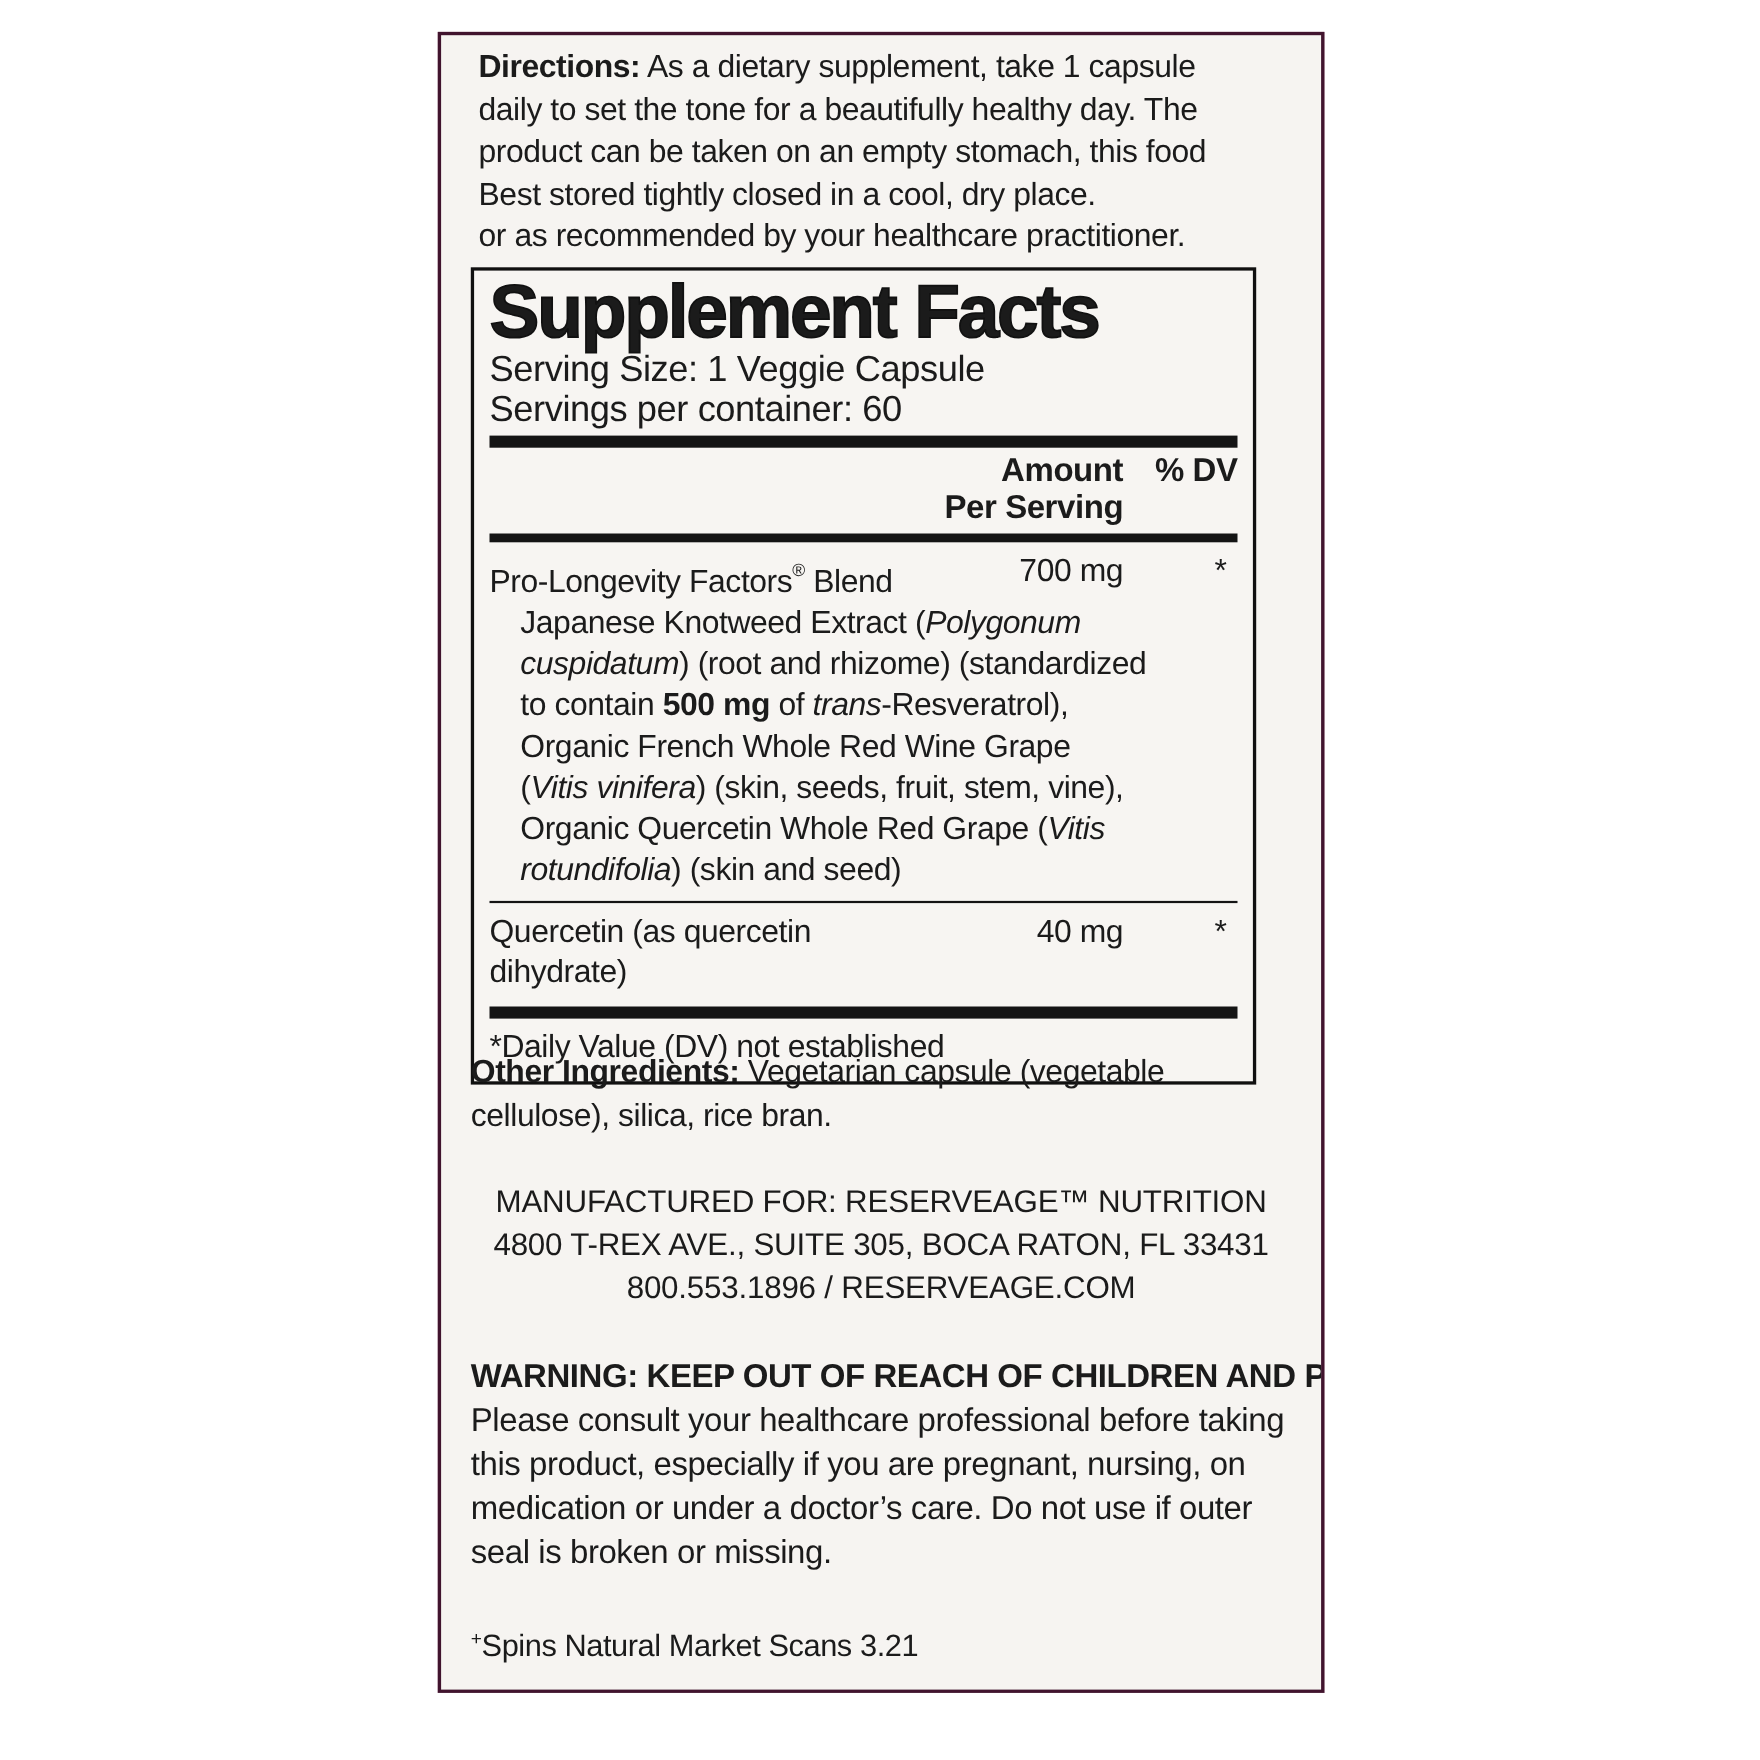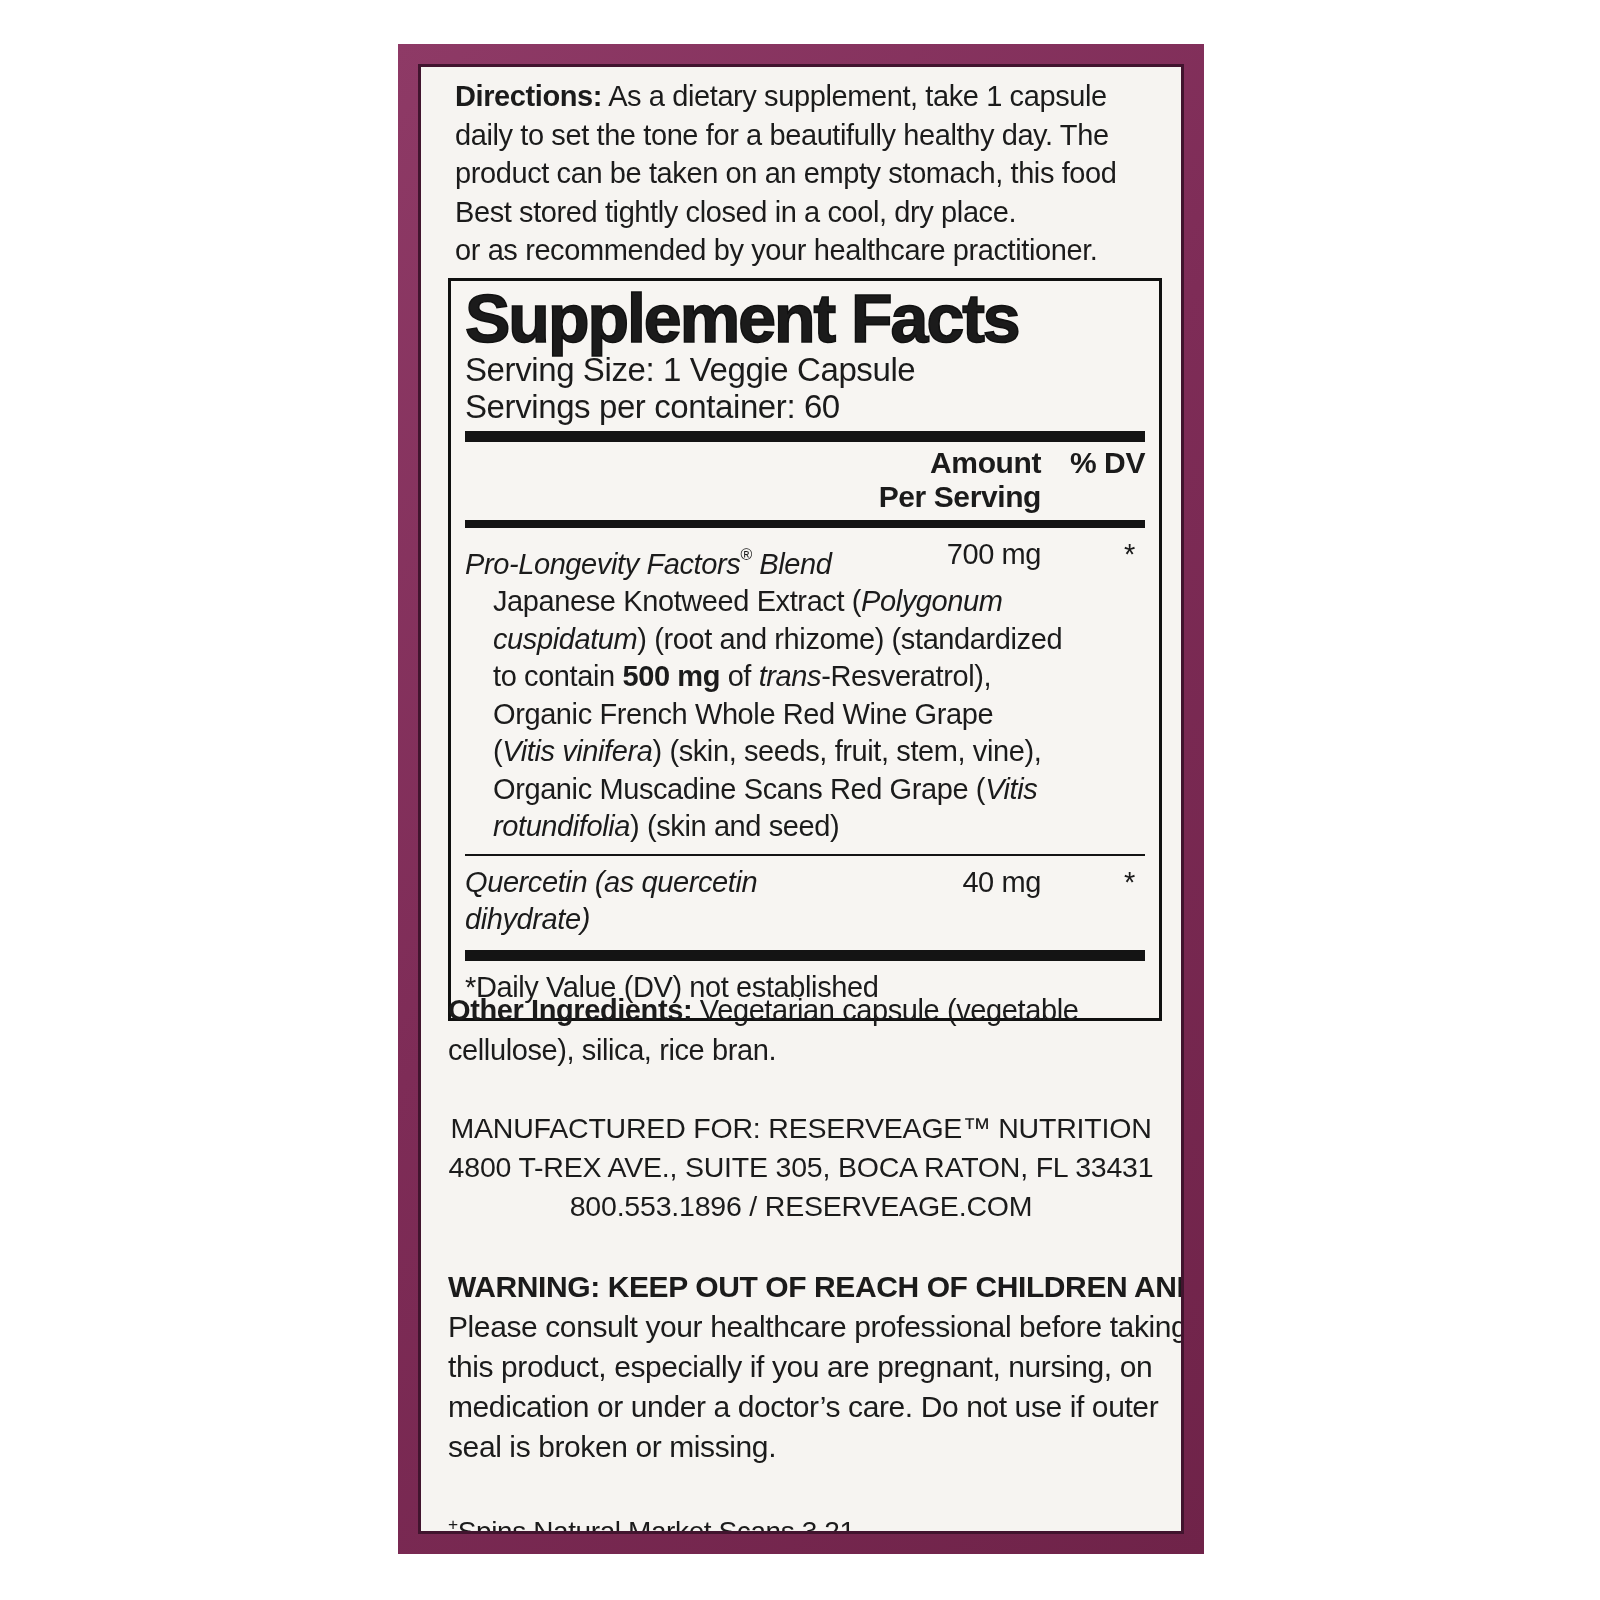--- a/index.html
+++ b/index.html
@@ -2,23 +2,23 @@
 <html><head>
 <meta charset="utf-8">
 <style>
   html,body{margin:0;padding:0;}
   body{
     width:1600px;height:1600px;position:relative;background:#ffffff;
     font-family:"Liberation Sans", sans-serif;color:#1b1b1b;
     -webkit-font-smoothing:antialiased;
   }
   .label{
-    position:absolute;left:398px;top:44px;width:806px;height:1510px;
+    position:absolute;left:398px;top:29px;width:806px;height:1510px;
     background:linear-gradient(135deg,#8e3a66 0%,#7e2c57 45%,#6f2349 100%);
-    padding:20px;box-sizing:border-box;
+    box-sizing:border-box;
   }
   .label-frame{
     width:100%;height:100%;box-sizing:border-box;
     border:3px solid #41142e;background:#f6f4f1;position:relative;
     overflow:hidden;
   }
   .block{position:absolute;letter-spacing:-0.4px;}
   .tline{white-space:nowrap;}
   .b{font-weight:700;}
   .i{font-style:italic;}
@@ -36,21 +36,21 @@
   .serv{font-size:33px;line-height:37px;letter-spacing:-0.4px;}
   .bar{background:#141414;}
   .bar.thick{height:11px;margin-top:6px;}
   .bar.mid{height:8px;margin-top:6px;}
   .bar.hair{height:2px;margin-top:8px;}
   .cols{display:flex;align-items:flex-start;margin-top:4px;font-weight:700;font-size:30px;line-height:34px;}
   .cols .sp{flex:1;}
   .col-amt{width:170px;text-align:right;}
   .col-dv{width:104px;text-align:right;}
   .row{display:flex;align-items:flex-start;margin-top:8px;font-size:29px;line-height:37px;}
-  .row .r-name{flex:1;text-align:left;font-style:italic;}
+  .row .r-name{flex:1;text-align:left;}
   .row .r-amt{width:170px;text-align:right;}
   .row .r-dv{width:104px;text-align:right;}
   .row .r-dv .star{display:inline-block;padding-right:10px;}
   .reg{font-size:55%;vertical-align:38%;}
   .desc{margin-left:28px;font-size:29px;line-height:37.5px;letter-spacing:-0.4px;}
   .footnote{margin-top:8px;font-size:29px;line-height:37px;}
 
   .other-ing{left:27px;top:923px;right:14px;font-size:29px;line-height:40px;}
   .mfg{left:0;right:0;top:1042px;text-align:center;font-size:28.5px;line-height:39px;letter-spacing:-0.2px;}
   .warning{left:27px;top:1200px;right:14px;font-size:30px;line-height:40px;}
@@ -94,21 +94,21 @@
         <div class="r-amt">700 mg</div>
         <div class="r-dv"><span class="star">*</span></div>
       </div>
 
       <div class="desc">
           <div class="tline"><span>Japanese Knotweed Extract (</span><span class="i">Polygonum</span></div>
           <div class="tline"><span class="i">cuspidatum</span><span>) (root and rhizome) (standardized</span></div>
           <div class="tline"><span>to contain </span><span class="b">500 mg</span><span> of </span><span class="i">trans</span><span>-Resveratrol),</span></div>
           <div class="tline"><span>Organic French Whole Red Wine Grape</span></div>
           <div class="tline"><span>(</span><span class="i">Vitis vinifera</span><span>) (skin, seeds, fruit, stem, vine),</span></div>
-          <div class="tline"><span>Organic Muscadine Scans Red Grape (</span><span class="i">Vitis</span></div>
+          <div class="tline"><span>Organic Quercetin Whole Red Grape (</span><span class="i">Vitis</span></div>
           <div class="tline"><span class="i">rotundifolia</span><span>) (skin and seed)</span></div>
         </div>
 
       <div class="bar hair"></div>
 
       <div class="row">
         <div class="r-name">Quercetin (as quercetin dihydrate)</div>
         <div class="r-amt">40 mg</div>
         <div class="r-dv"><span class="star">*</span></div>
       </div>

